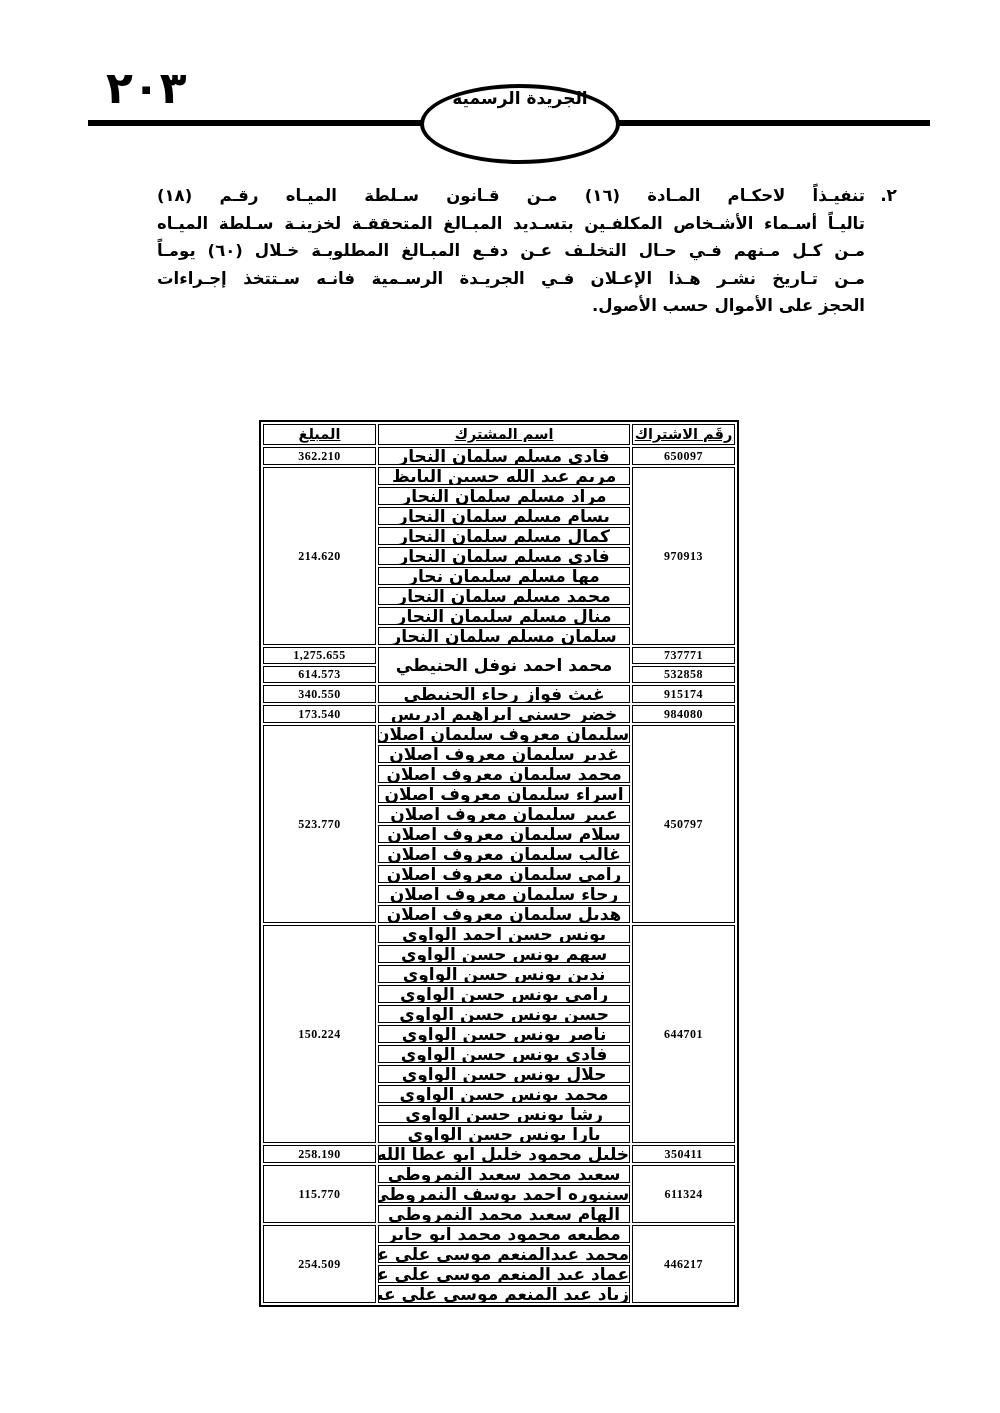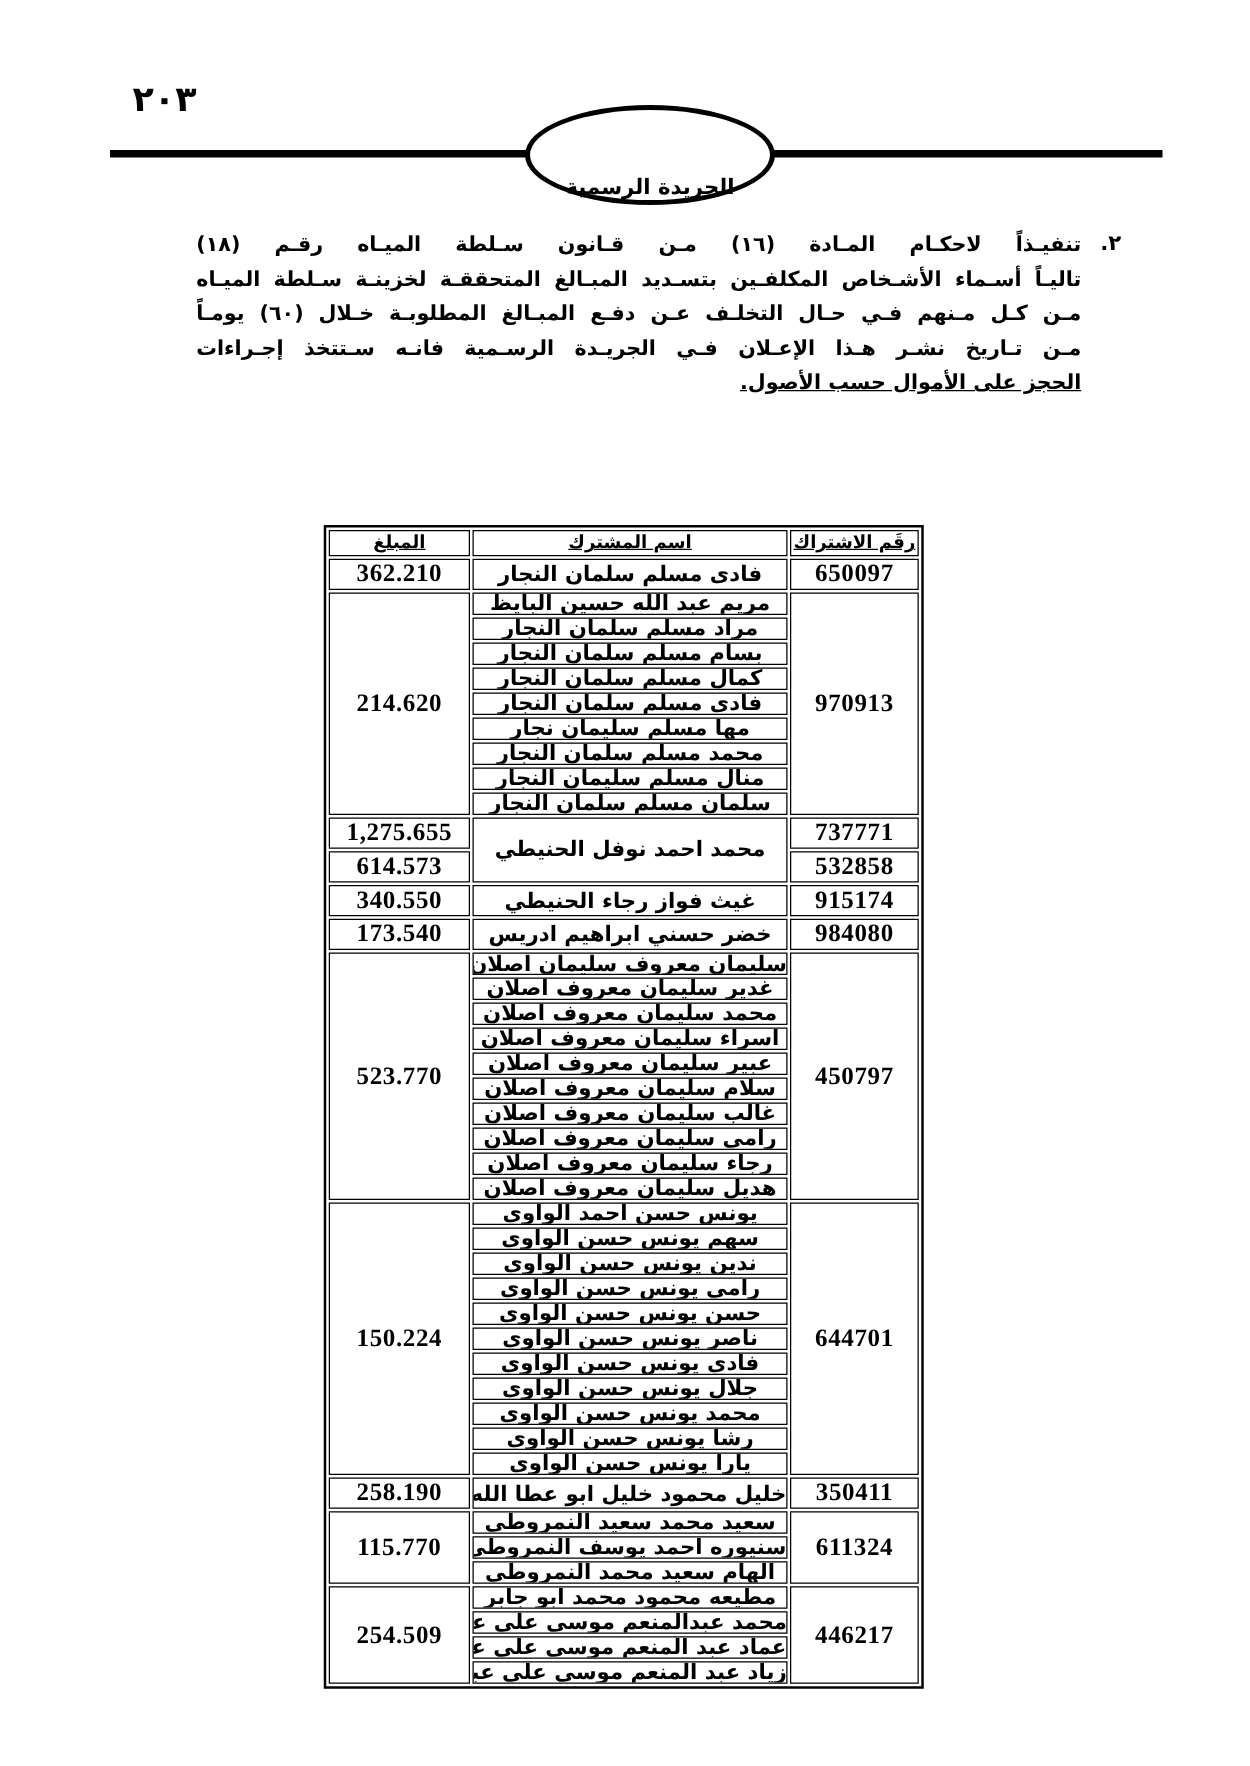--- a/index.html
+++ b/index.html
@@ -8,32 +8,32 @@
     width:1000px; height:1413px;
     margin:0 auto;
     background:#ffffff;
     color:#000;
     font-family:"DejaVu Sans", sans-serif;
     overflow:hidden;
   }
   
   .page-number {
     position:absolute; top:66px; left:106px;
-    font-size:28px; font-weight:bold; line-height:1;
+    font-size:44px; font-weight:bold; line-height:1;
     direction:rtl;
   }
   .header-rule {
     position:absolute; top:120px; left:88px;
     width:842px; height:6px; background:#000;
   }
   .header-ellipse {
     position:absolute; left:420px; top:84px;
     width:192px; height:72px;
     background:#fff; border:4px solid #000; border-radius:50%;
-    display:flex; align-items:flex-end; justify-content:center;
+    display:flex; align-items:flex-start; justify-content:center;
     z-index:2;
   }
   .header-ellipse span {
     font-size:17px; font-weight:bold; direction:rtl; white-space:nowrap;
   }
   
   .notice {
     position:absolute; top:182px; right:103px;
     width:740px;
     direction:rtl;
@@ -47,21 +47,20 @@
     position:absolute; right:0; top:0;
     font-size:17px;
   }
   .notice-line {
     text-align:justify;
     text-align-last:justify;
     white-space:normal;
   }
   .notice-line.last {
     text-align-last:right;
-    text-decoration:underline;
   }
   
   .table-wrap {
     position:absolute; left:259px; top:420px;
     width:480px;
   }
   table.subs {
     width:480px;
     direction:rtl;
     border:2px solid #000;
@@ -86,21 +85,21 @@
     font-family:"DejaVu Sans", sans-serif;
     text-decoration:underline;
   }
   td.name {
     height:16px; font-size:17px; line-height:16px;
     font-family:"DejaVu Sans", sans-serif;
     white-space:nowrap;
   }
   td.num, td.amt {
     font-family:"Liberation Serif", "DejaVu Serif", serif;
-    font-size:20px; letter-spacing:0.5px;
+    font-size:12px; letter-spacing:0.5px;
     direction:ltr;
   }
 </style>
 </head>
 <body>
 
 <div class="page">
 
   <div class="page-number">٢٠٣</div>
 

